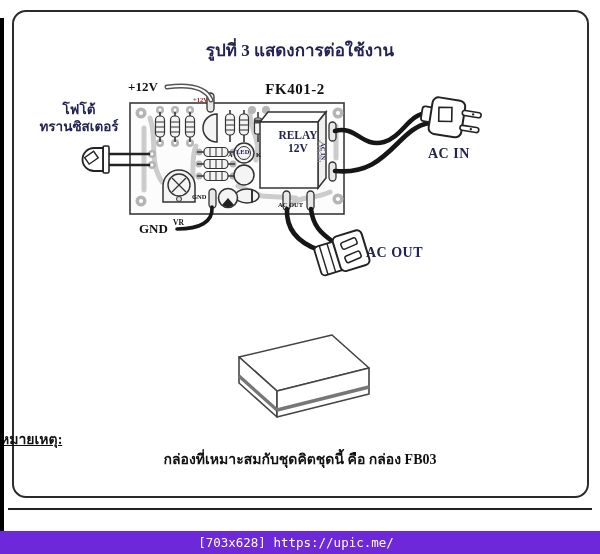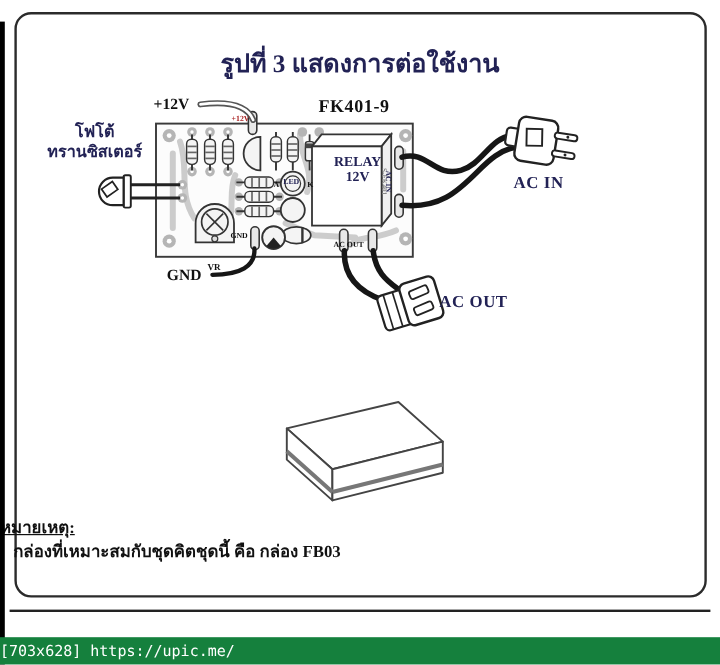--- a/index.html
+++ b/index.html
@@ -3,38 +3,38 @@
 <meta charset="utf-8">
 <style>
   html,body{margin:0;padding:0;background:#fff;}
   #canvas{position:relative;width:600px;height:554px;background:#ffffff;overflow:hidden;
           font-family:"Liberation Serif",serif;}
   .abs{position:absolute;}
   .lbl{font-family:"Liberation Serif",serif;font-weight:bold;color:#111;white-space:nowrap;}
   .navy{color:#222255;}
   .tiny{font-family:"Liberation Serif",serif;font-weight:bold;font-size:6.5px;color:#111;white-space:nowrap;}
   #frame{left:12px;top:10px;width:573px;height:484px;border:2px solid #2b2b2b;border-radius:14px;}
-  #title{left:0;right:0;top:36px;text-align:center;font-size:21px;}
+  #title{left:0;right:0;top:36px;text-align:center;font-size:17px;}
   #board-name{left:230px;top:81px;width:130px;text-align:center;font-size:15px;letter-spacing:.5px;}
   #supply-label{left:128px;top:79px;font-size:13px;}
   #photo-label{left:25px;top:101px;width:108px;text-align:center;font-size:13.5px;line-height:17px;font-family:Liberation Serif, serif;}
   #gnd-label{left:139px;top:221px;font-size:13px;}
   #acin-label{left:428px;top:146px;font-size:14px;letter-spacing:.5px;}
   #acout-label{left:366px;top:245px;font-size:14px;letter-spacing:.5px;}
   #relay-label{left:262px;top:129px;width:72px;text-align:center;font-size:11.5px;line-height:13px;}
   .pin-red{color:#aa2222;}
   .rot90{transform:rotate(90deg);transform-origin:left top;}
   #note-header{left:0;right:0;top:428px;font-size:14px;text-decoration:underline;}
-  #note-body{left:11px;right:0;top:448px;text-align:left;font-size:14px;}
+  #note-body{left:0;right:0;top:448px;text-align:center;font-size:14px;}
   #footer-rule{left:8px;top:508px;width:584px;height:0;border-top:2px solid #222;}
   #footer-url{left:0;right:0;top:512px;text-align:center;font-size:14px;}
   #left-strip{left:0;top:18px;width:4px;height:536px;background:#000;}
-  #bottom-bar{left:0;top:531px;width:600px;height:23px;background:#15803d;color:#fff;
+  #bottom-bar{left:0;top:531px;width:600px;height:23px;background:#6d28d9;color:#fff;
               font-family:"DejaVu Sans Mono",monospace;font-size:12.5px;line-height:23px;
-              text-align:left;padding-right:8px;box-sizing:border-box;}
+              text-align:center;padding-right:8px;box-sizing:border-box;}
 </style>
 </head>
 <body>
 
 <div id="canvas">
 
   <div id="frame" class="abs"></div>
 
   <svg class="abs" width="600" height="554" viewBox="0 0 600 554">
 
@@ -252,21 +252,21 @@
       <polygon points="239,357 277,391 277,417 239,383"></polygon>
       <polygon points="277,391 369,368 369,394 277,417"></polygon>
       <g stroke="#777" stroke-width="3.4">
         <line x1="239" y1="376" x2="277" y2="410"></line>
         <line x1="277" y1="410" x2="369" y2="387"></line>
       </g>
     </g>
   </svg>
 
   <div id="title" class="abs lbl navy">รูปที่ 3 แสดงการต่อใช้งาน</div>
-  <div id="board-name" class="abs lbl">FK401-9</div>
+  <div id="board-name" class="abs lbl">FK401-2</div>
   <div id="supply-label" class="abs lbl">+12V</div>
 
   <div id="photo-label" class="abs lbl navy">
     <div>โฟโต้</div>
     <div>ทรานซิสเตอร์</div>
   </div>
 
   <div id="gnd-label" class="abs lbl">GND</div>
   <div id="acin-label" class="abs lbl navy">AC IN</div>
   <div id="acout-label" class="abs lbl navy">AC OUT</div>

